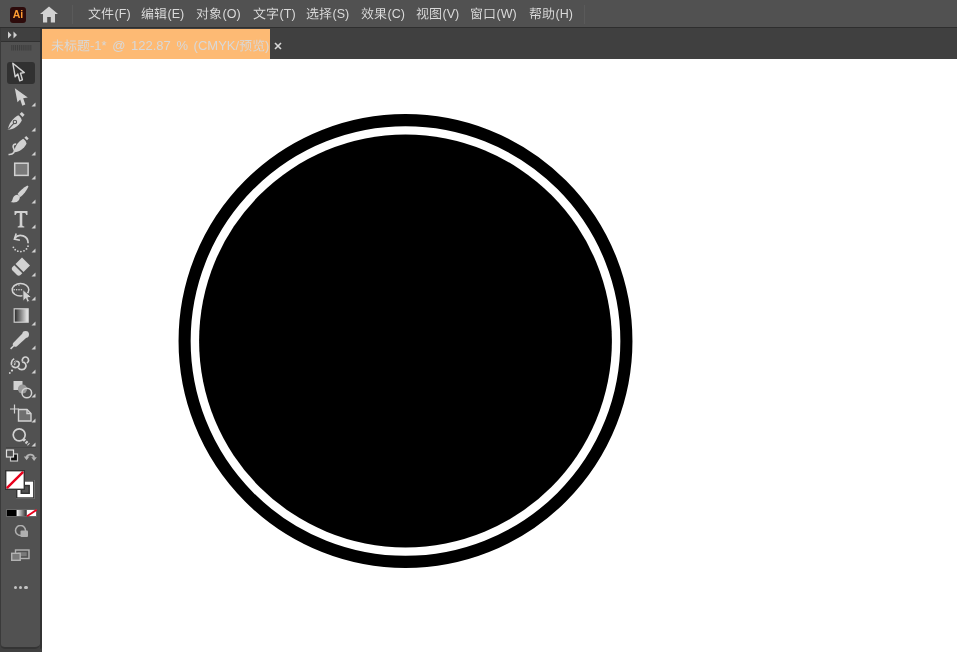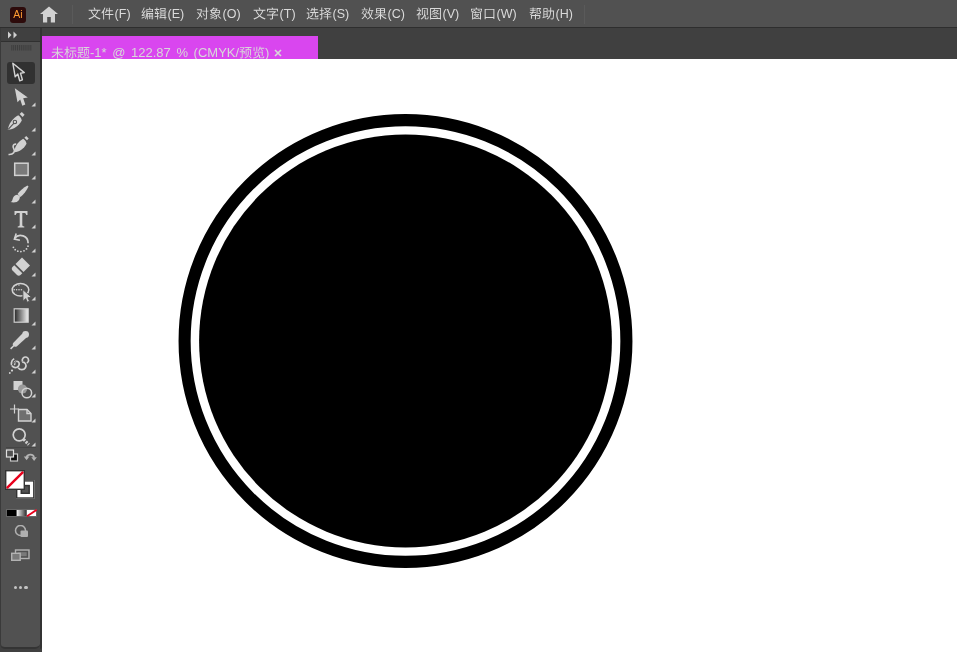--- a/index.html
+++ b/index.html
@@ -1,22 +1,22 @@
 <!DOCTYPE html>
 <html><head><meta charset="utf-8"><style>
 * { margin:0; padding:0; box-sizing:border-box; }
 html,body { width:957px; height:652px; overflow:hidden; background:#404040;
   font-family:"Liberation Sans", sans-serif; }
 #menubar { position:absolute; left:0; top:0; width:957px; height:28px; background:#515151; }
 #ailogo { position:absolute; left:10px; top:7px; width:16px; height:15.5px; background:#2d0b0b;
-  border-radius:3px; color:#ff9c32; font-size:10.5px; font-weight:normal; text-align:center; line-height:15.5px; }
+  border-radius:3px; color:#ff9c32; font-size:10.5px; font-weight:bold; text-align:center; line-height:15.5px; }
 #sep1 { position:absolute; left:72px; top:5px; width:1px; height:19px; background:#5a5a5a; }
 #sep2 { position:absolute; left:584px; top:5px; width:1px; height:19px; background:#5a5a5a; }
 #tabrow { position:absolute; left:40px; top:28px; width:917px; height:31px; background:#404040; }
-#tab { position:absolute; left:2px; top:8px; width:276px; height:31px; background:#d946ef; }
+#tab { position:absolute; left:2px; top:1px; width:228px; height:31px; background:#fdba74; }
 #toolbar { position:absolute; left:0; top:28px; width:40px; height:621px; background:#515151; border-left:1px solid #3a3a3a; border-bottom:2px solid #343434; border-radius:0 0 5px 5px; }
 #tbhead { position:absolute; left:0; top:0px; width:40px; height:14px; background:#404040; border-bottom:1px solid #303030; }
 #canvas { position:absolute; left:42px; top:59px; width:915px; height:593px; background:#ffffff; }
 #tbedge { position:absolute; left:40px; top:28px; width:2px; height:621px; background:#333333; border-radius:0 0 4px 0; }
 #mbline { position:absolute; left:0; top:27.3px; width:957px; height:1px; background:#2e2e2e; }
 </style></head><body>
 <svg width="0" height="0" style="position:absolute">
     <defs>
       <path id="g6587" d="M423 57C453 106 485 173 497 214L580 187C566 146 531 81 501 33ZM50 216V290H206C265 442 344 573 447 680C337 772 202 840 36 887C51 905 75 940 83 958C250 904 389 832 502 734C615 834 751 908 915 953C928 932 950 900 967 884C807 844 671 773 560 679C661 576 738 448 796 290H954V216ZM504 627C410 532 336 418 284 290H711C661 425 592 536 504 627Z"></path>
       <path id="g4ef6" d="M317 539V612H604V960H679V612H953V539H679V318H909V245H679V52H604V245H470C483 200 494 152 504 105L432 90C409 221 367 350 309 433C327 442 359 460 373 471C400 429 425 376 446 318H604V539ZM268 44C214 195 126 345 32 443C45 460 67 499 75 517C107 483 137 443 167 400V958H239V283C277 213 311 139 339 65Z"></path>

